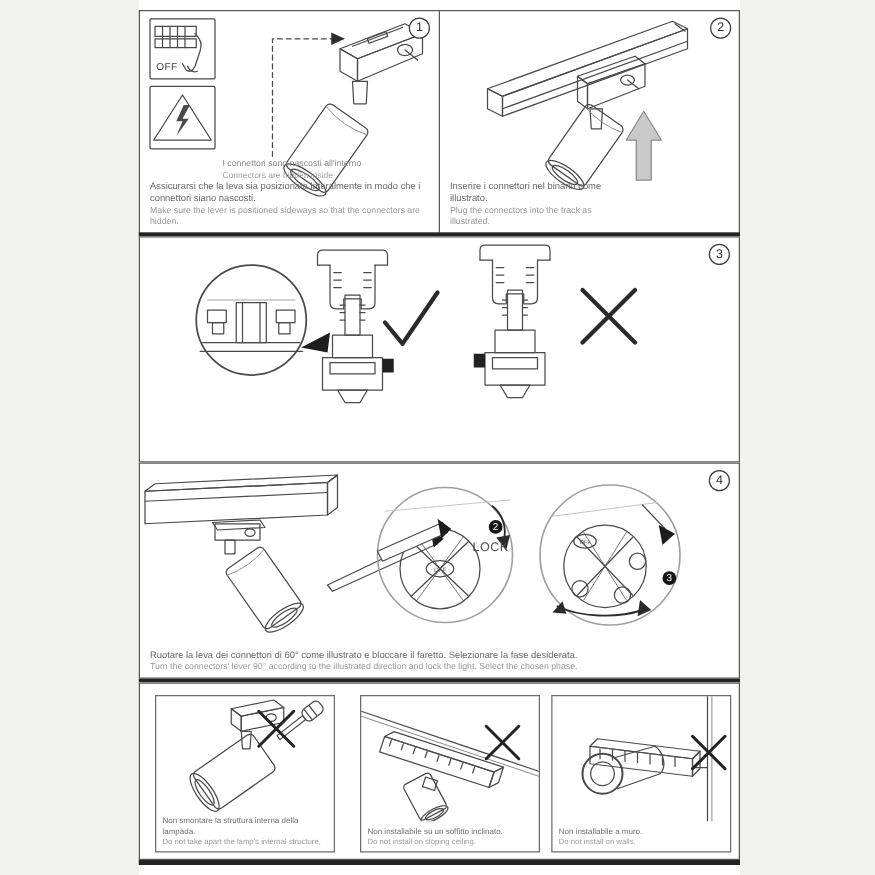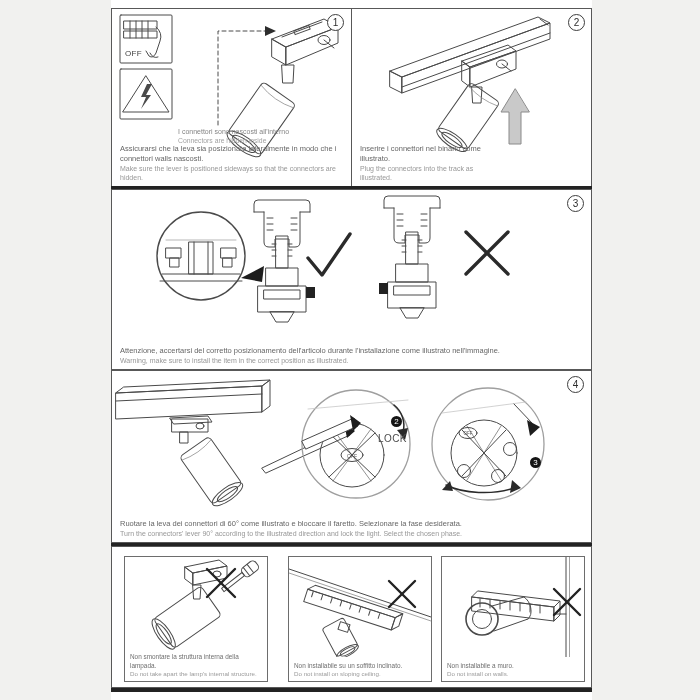--- a/index.html
+++ b/index.html
@@ -90,21 +90,21 @@
             <path d="M128,82 q20,6 40,0" stroke="#8a8a8a" stroke-width=".7"></path>
           </g>
         </svg>
         <span class="off1">OFF</span>
         <div class="callout">
           <div class="it">I connettori sono nascosti all'interno</div>
           <div class="en">Connectors are hidden inside</div>
         </div>
         <span class="num">1</span>
         <div class="cap">
-          <div class="cap-it">Assicurarsi che la leva sia posizionata lateralmente in modo che i connettori walls nascosti.</div>
+          <div class="cap-it">Assicurarsi che la leva sia posizionata lateralmente in modo che i connettori siano nascosti.</div>
           <div class="cap-en">Make sure the lever is positioned sideways so that the connectors are hidden.</div>
         </div>
       </div>
 
       <div class="panel" id="panel2">
         <svg class="art" width="240" height="177" viewBox="0 0 240 177" fill="none" stroke="#4a4a4a" stroke-width="1">
           <g>
             <polygon points="38,62 186,8 198,14 50,68"></polygon>
             <polygon points="50,68 198,14 198,30 50,84"></polygon>
             <polygon points="38,62 50,68 50,84 38,78"></polygon>
@@ -200,24 +200,20 @@
           <rect x="12" y="92" width="36" height="9"></rect>
           <polygon points="18,114 24,124 36,124 42,114"></polygon>
           <rect x="-3" y="89" width="9" height="11" fill="#222" stroke="none"></rect>
         </g>
         <g stroke="#2a2a2a" stroke-width="3.4">
           <line x1="354" y1="42" x2="396" y2="84"></line>
           <line x1="396" y1="42" x2="354" y2="84"></line>
         </g>
       </svg>
       <span class="num">3</span>
-      <div class="cap">
-        <div class="cap-it">Attenzione, accertarsi del corretto posizionamento dell'articolo durante l'installazione come illustrato nell'immagine.</div>
-        <div class="cap-en">Warning, make sure to install the item in the correct position as illustrated.</div>
-      </div>
     </div>
 
     <div class="row" id="row3">
       <svg class="art" width="479" height="171" viewBox="0 0 479 171" fill="none" stroke="#4a4a4a" stroke-width="1">
         <g>
           <polygon points="4,22 150,15 158,9 12,16"></polygon>
           <polygon points="4,22 150,15 150,41 4,48"></polygon>
           <polygon points="150,15 158,9 158,35 150,41"></polygon>
           <line x1="4" y1="30" x2="150" y2="23"></line>
         </g>

